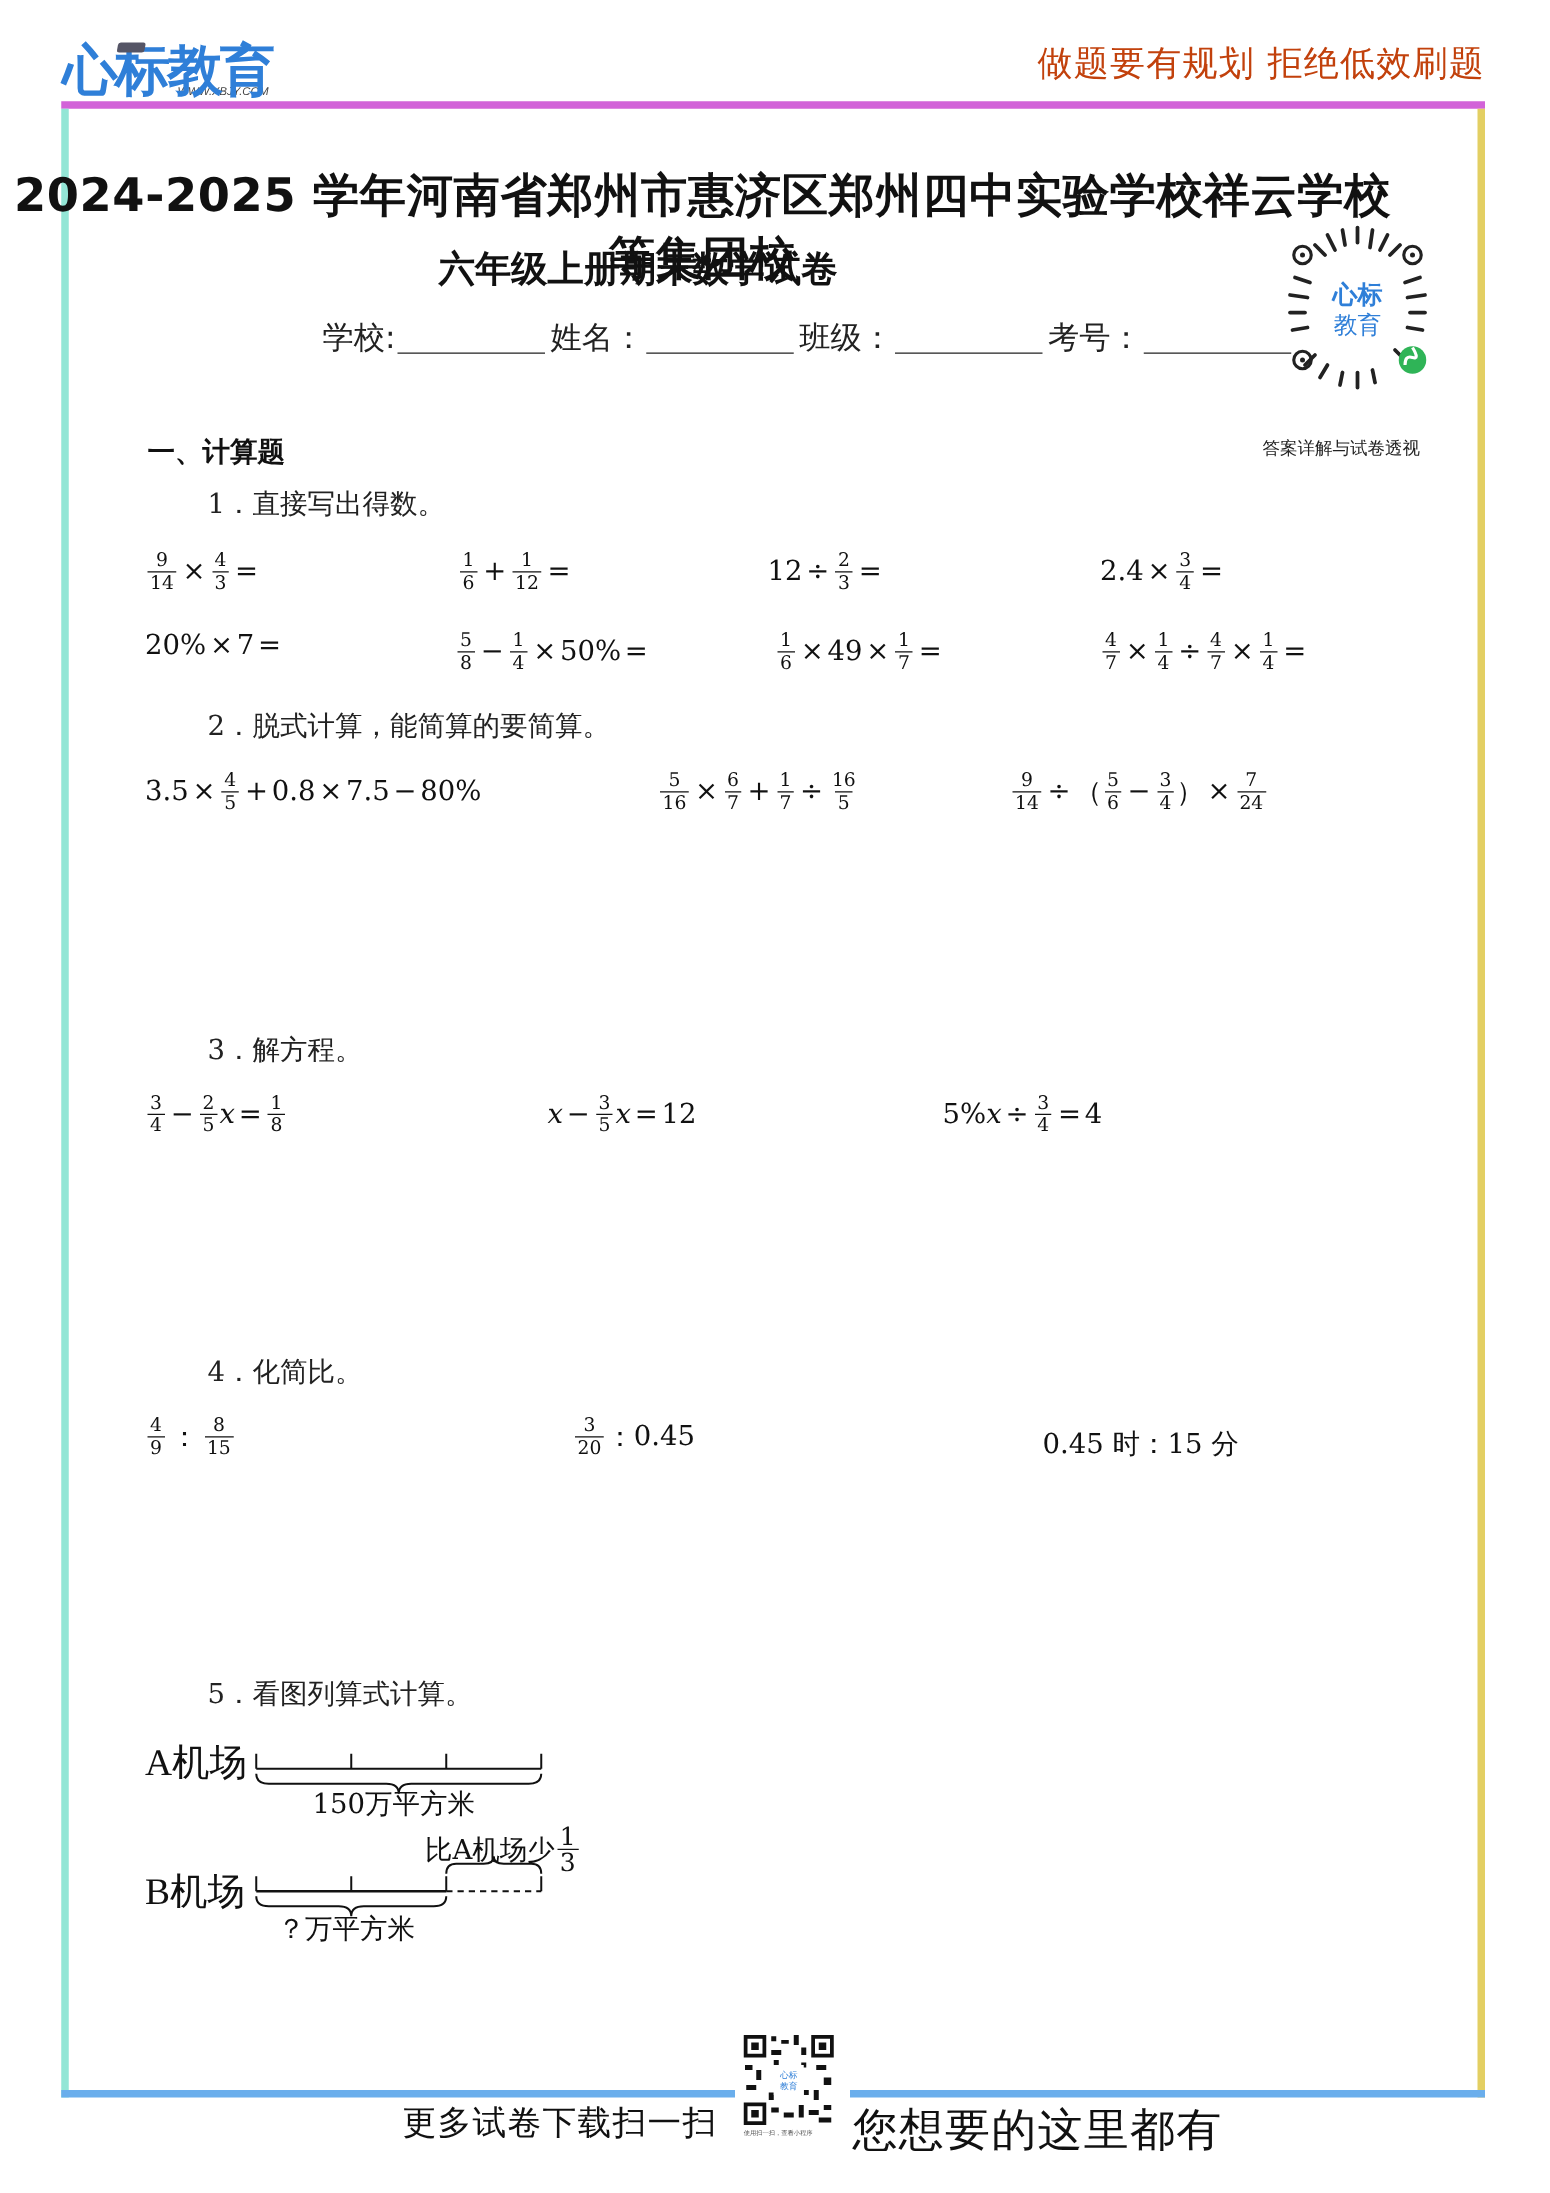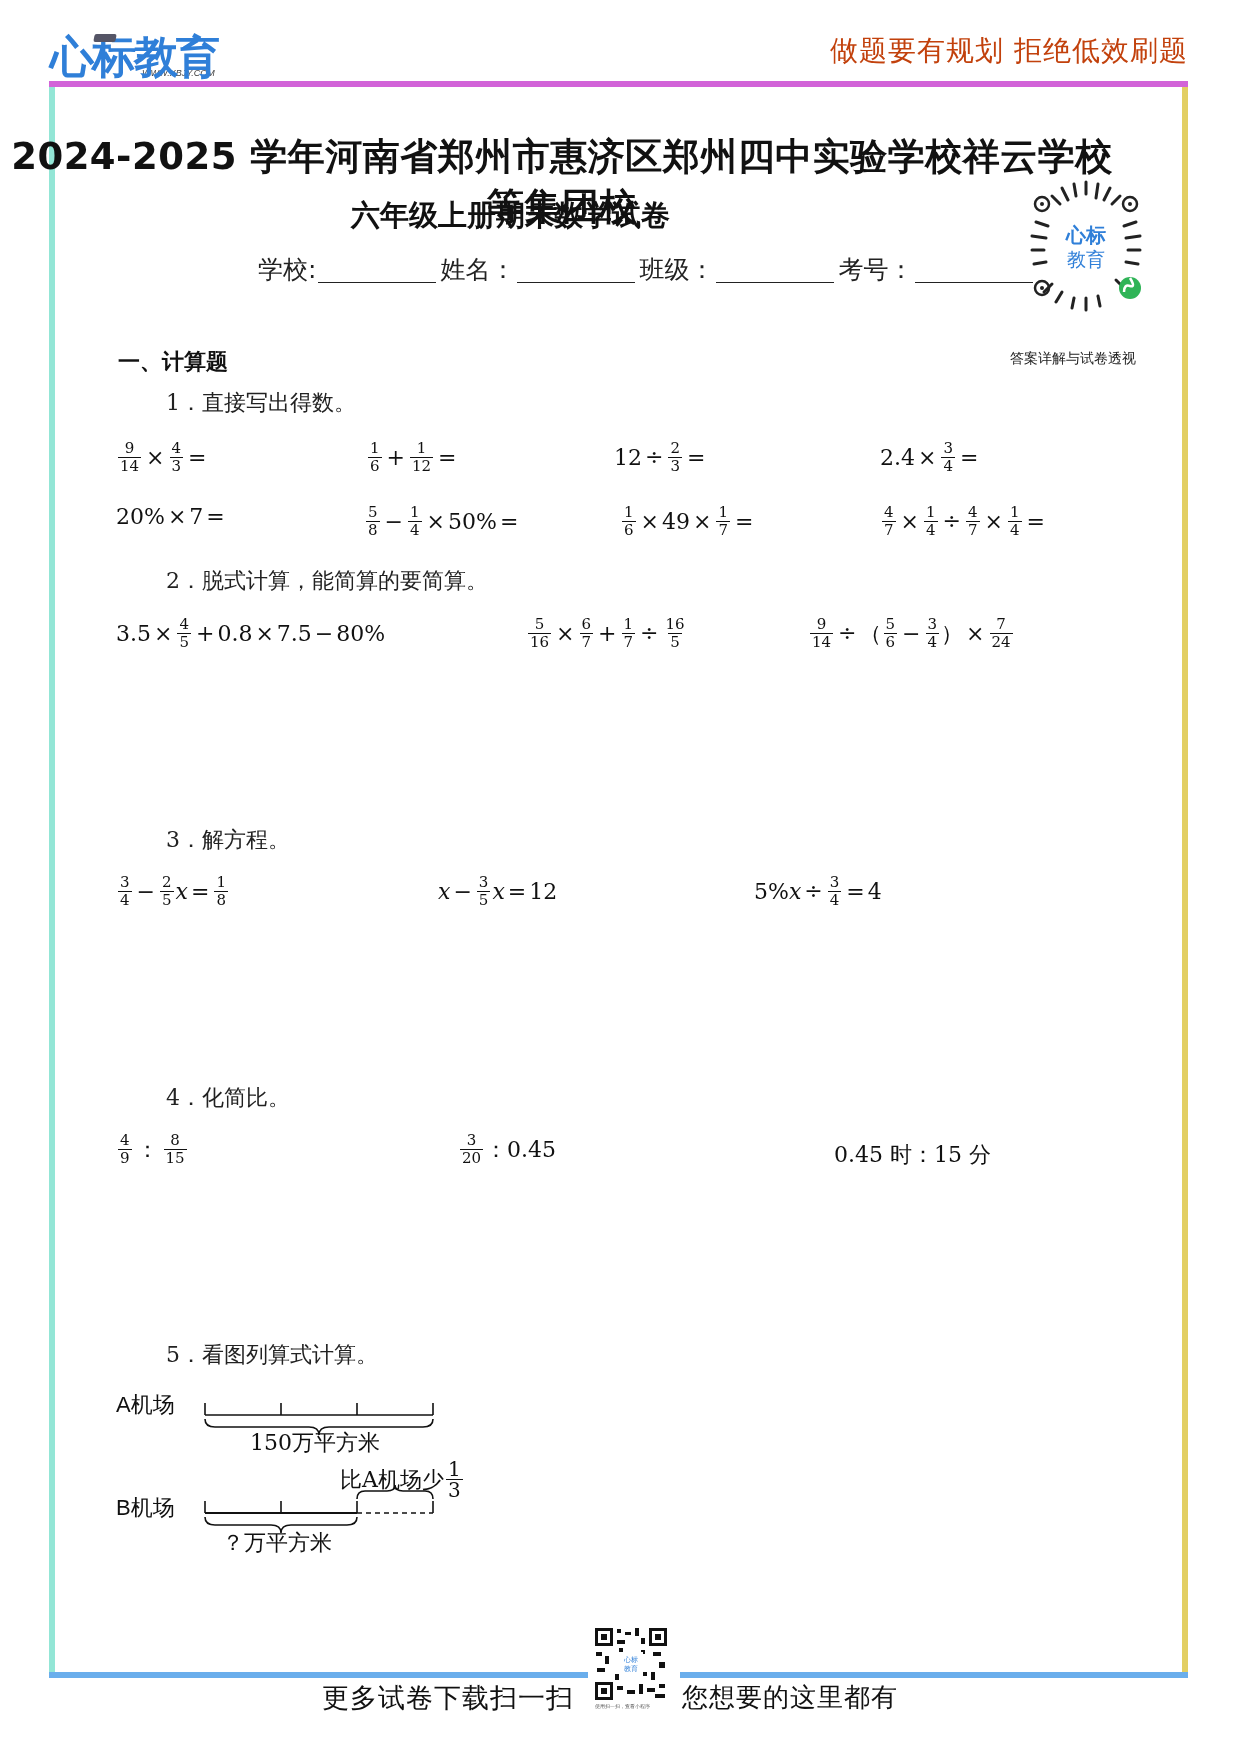--- a/index.html
+++ b/index.html
@@ -35,26 +35,26 @@
   .section { left:118px; top:347px; font-family:"DejaVu Sans",sans-serif; font-weight:bold; font-size:22px; }
   .q { font-family:"DejaVu Serif",serif; font-size:22px; color:#222;margin-left:48px; }
   .expr { font-family:"DejaVu Serif",serif; font-size:22px; display:flex; align-items:center; white-space:nowrap; color:#111; }
   .frac { display:inline-flex; flex-direction:column; align-items:center; font-size:15px; line-height:17px; margin:0 2px; vertical-align:middle; }
   .frac .num { padding:0 2px; }
   .frac .den { border-top:1.4px solid #111; padding:0 2px; }
   .op { margin:0 3px; }
   .x { font-style:italic; }
 
   
-  .diag-label { font-family:Liberation Sans, sans-serif; font-size:22px; }
+  .diag-label { font-family:Liberation Serif, serif; font-size:30px; }
   .diag-text { font-family:"DejaVu Serif",serif; font-size:22px; }
 
   
   .foot-left { left:322px; top:1680px; font-family:Liberation Mono, monospace; font-size:27px; letter-spacing:1px; }
-  .foot-right { left:682px; top:1680px; font-family:"DejaVu Sans",sans-serif; font-size:26px; letter-spacing:1px; }
+  .foot-right { left:682px; top:1680px; font-family:"DejaVu Sans",sans-serif; font-size:36px; letter-spacing:1px; }
   .qr2 { left:593px; top:1626px; width:76px; height:76px; }
   .qr2-caption { left:595px; top:1703px; font-family:"DejaVu Sans",sans-serif; font-size:5px; color:#555; }
 </style>
 </head>
 <body>
 
 <div class="abs logo">
   <div style="position:relative;">
     <span class="cap"></span>
     <span class="logo-main">心标教育</span>

